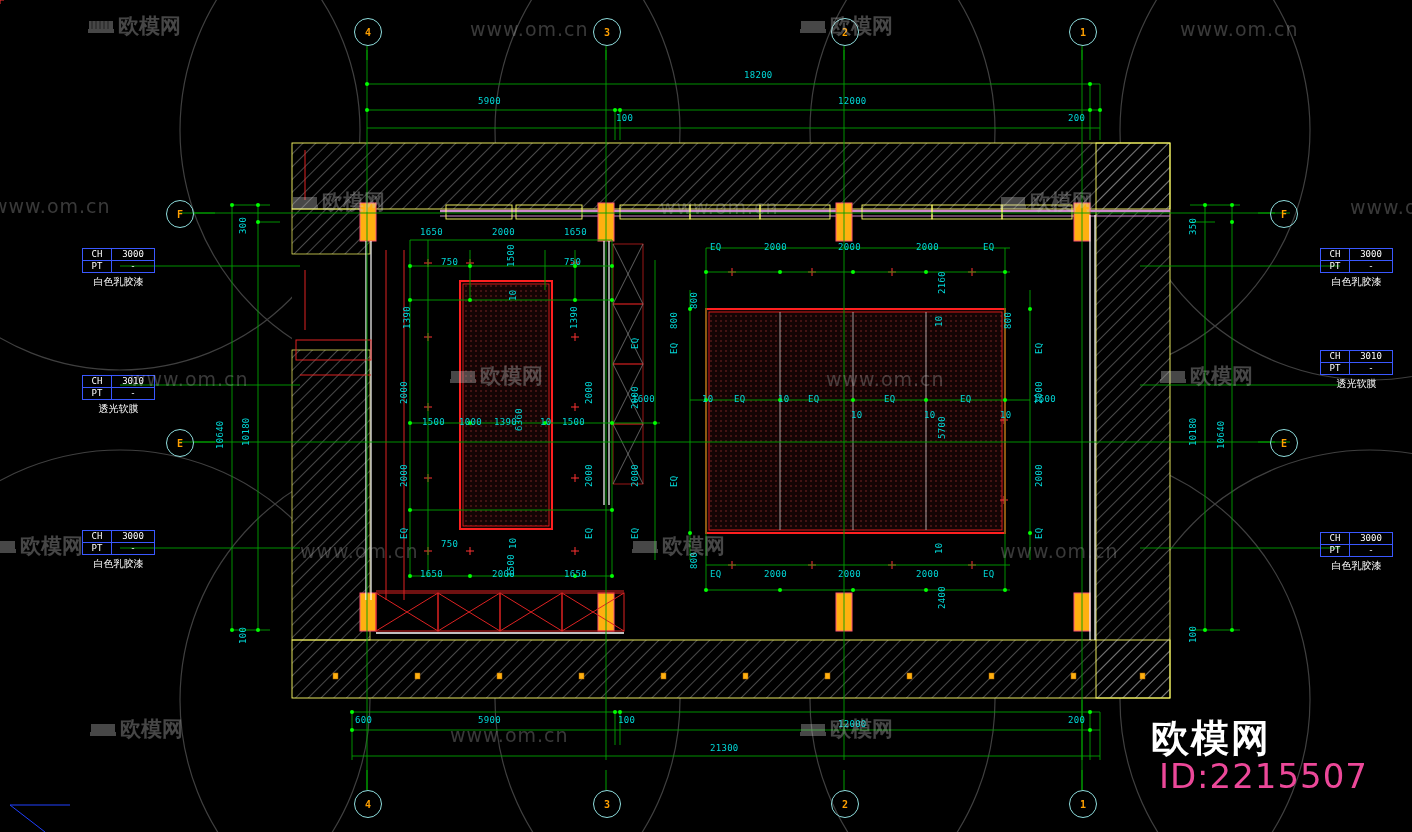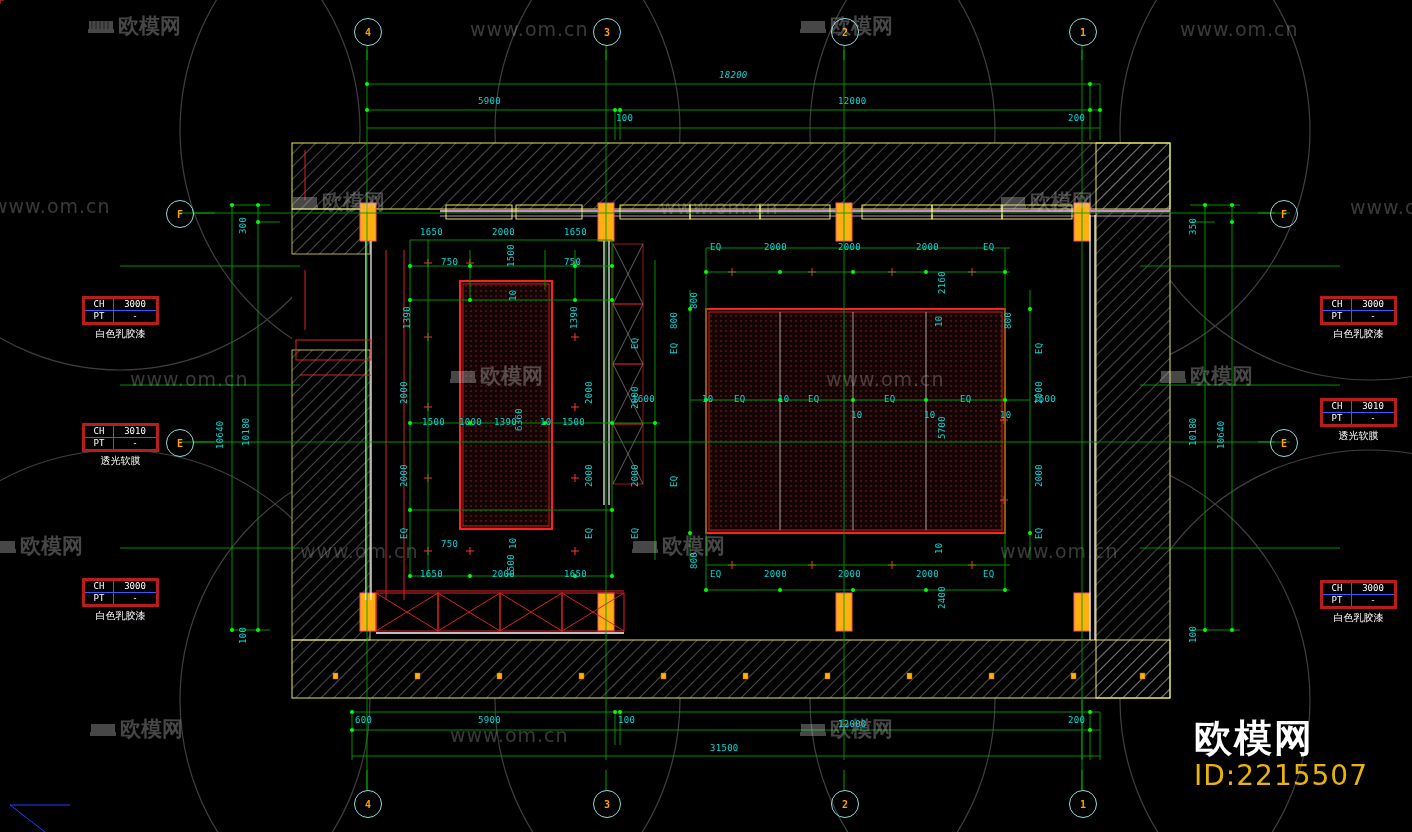--- a/index.html
+++ b/index.html
@@ -13,37 +13,37 @@
        font-family:"DejaVu Sans Mono","Liberation Mono",monospace;
        letter-spacing:.3px;white-space:nowrap;}
   .dim.v{transform-origin:left bottom;transform:rotate(-90deg);}
   
   .bub{position:absolute;width:26px;height:26px;border:1px solid #8fdede;border-radius:50%;
        display:flex;align-items:center;justify-content:center;}
   .bub span{color:#ffa000;font-size:10px;font-weight:bold;
             font-family:"DejaVu Sans Mono","Liberation Mono",monospace;}
   
   .chbox{position:absolute;}
-  .chbox table{border-collapse:collapse;border:3px solid #b91c1c;margin-top:48px;}
+  .chbox table{border-collapse:collapse;border:1px solid #b91c1c;}
   .chbox td{border:1px solid #3a58ff;color:#fff;font-size:9px;line-height:11px;
             padding:0 3px;text-align:center;
             font-family:"DejaVu Sans Mono","Liberation Mono",monospace;}
   .chbox td.k{width:22px;}
   .chbox td.v{width:36px;}
   .chcap{color:#fff;font-size:10px;margin-top:2px;text-align:center;white-space:nowrap;}
   
   .wm{position:absolute;color:rgba(190,190,190,.30);font-size:19px;white-space:nowrap;
       font-family:"DejaVu Sans","Liberation Sans",sans-serif;letter-spacing:1px;}
   .wmlogo{position:absolute;display:flex;align-items:center;gap:4px;
           color:rgba(205,205,205,.34);font-size:21px;font-weight:bold;white-space:nowrap;}
   .sofa{width:26px;height:18px;opacity:.34;}
   #brand{position:absolute;right:44px;bottom:40px;text-align:left;}
   #brand .bn{color:#fff;font-size:38px;font-weight:bold;letter-spacing:2px;line-height:44px;}
-  #brand .bid{color:#eab308;font-size:28px;line-height:32px;letter-spacing:1px;
-              font-family:"DejaVu Sans","Liberation Sans",sans-serif;}
+  #brand .bid{color:#ec4899;font-size:34px;line-height:32px;letter-spacing:1px;
+              font-family:"DejaVu Sans","Liberation Sans",sans-serif;margin-left:8px;}
 </style>
 </head>
 <body>
 
 <div id="stage">
 
   <svg class="abs" width="1412" height="832" style="left:0;top:0;">
     <g stroke="#555555" stroke-width="1.2" fill="none" opacity="0.75">
       <circle cx="120" cy="130" r="240"></circle>
       <circle cx="430" cy="130" r="250"></circle>
@@ -523,32 +523,32 @@
           </tr>
       <tr>
             <td class="k">PT</td>
           <td class="v">-</td>
           </tr>
     </tbody>
       </table>
     <div class="chcap">白色乳胶漆</div>
   </div>
 
-  <div class="dim" style="left:719px;top:71px;font-style:italic;">18200</div>
+  <div class="dim" style="left:744px;top:71px;">18200</div>
   <div class="dim" style="left:478px;top:97px;">5900</div>
   <div class="dim" style="left:838px;top:97px;">12000</div>
   <div class="dim" style="left:616px;top:114px;">100</div>
   <div class="dim" style="left:1068px;top:114px;">200</div>
 
   <div class="dim" style="left:355px;top:716px;">600</div>
   <div class="dim" style="left:478px;top:716px;">5900</div>
   <div class="dim" style="left:618px;top:716px;">100</div>
   <div class="dim" style="left:838px;top:720px;">12000</div>
   <div class="dim" style="left:1068px;top:716px;">200</div>
-  <div class="dim" style="left:710px;top:744px;">31500</div>
+  <div class="dim" style="left:710px;top:744px;">21300</div>
 
   <div class="dim v" style="left:248px;top:225px;">300</div>
   <div class="dim v" style="left:225px;top:440px;">10640</div>
   <div class="dim v" style="left:251px;top:437px;">10180</div>
   <div class="dim v" style="left:248px;top:635px;">100</div>
 
   <div class="dim v" style="left:1198px;top:226px;">350</div>
   <div class="dim v" style="left:1198px;top:437px;">10180</div>
   <div class="dim v" style="left:1226px;top:440px;">10640</div>
   <div class="dim v" style="left:1198px;top:634px;">100</div>

